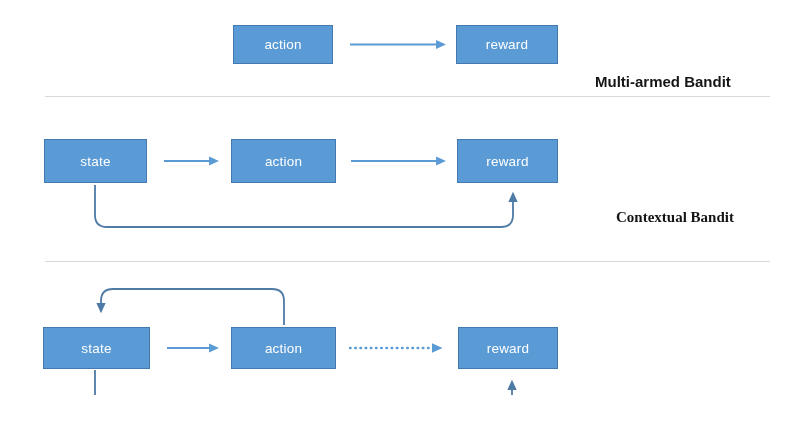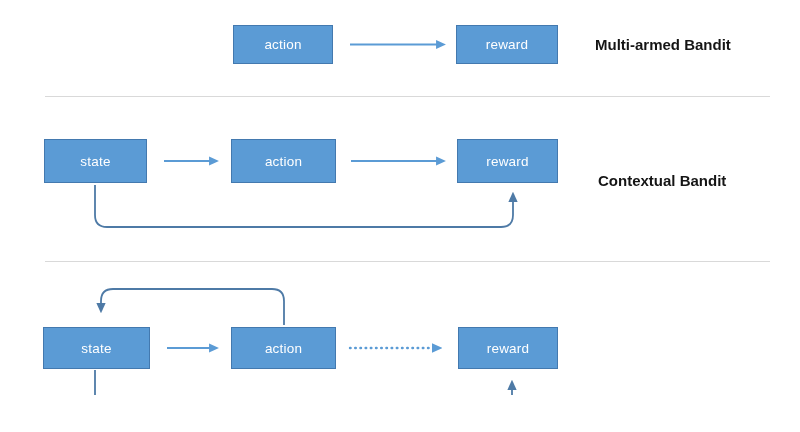--- a/index.html
+++ b/index.html
@@ -28,20 +28,21 @@
     align-items: center;
     justify-content: center;
     letter-spacing: 0.2px;
   }
   .row-title {
     position: absolute;
     font-weight: bold;
     font-size: 15px;
     color: #151515;
     white-space: nowrap;
+    margin-top: 37px;
   }
   .divider {
     position: absolute;
     left: 45px;
     width: 725px;
     height: 1px;
     background: #D9D9D9;
   }
 </style>
 </head>
@@ -87,21 +88,21 @@
 
   <div class="node" style="left:44px; top:139px; width:103px; height:44px;">
     <span>state</span>
   </div>
   <div class="node" style="left:231px; top:139px; width:105px; height:44px;">
     <span>action</span>
   </div>
   <div class="node" style="left:457px; top:139px; width:101px; height:44px;">
     <span>reward</span>
   </div>
-  <div class="row-title" style="left:598px; top:172px;">Contextual Bandit</div>
+  <div class="row-title" style="left:616px; top:172px;font-family:Liberation Serif, serif;">Contextual Bandit</div>
 
   <div class="divider" style="top:261px;"></div>
 
   <div class="node" style="left:43px; top:327px; width:107px; height:42px;">
     <span>state</span>
   </div>
   <div class="node" style="left:231px; top:327px; width:105px; height:42px;">
     <span>action</span>
   </div>
   <div class="node" style="left:458px; top:327px; width:100px; height:42px;">

